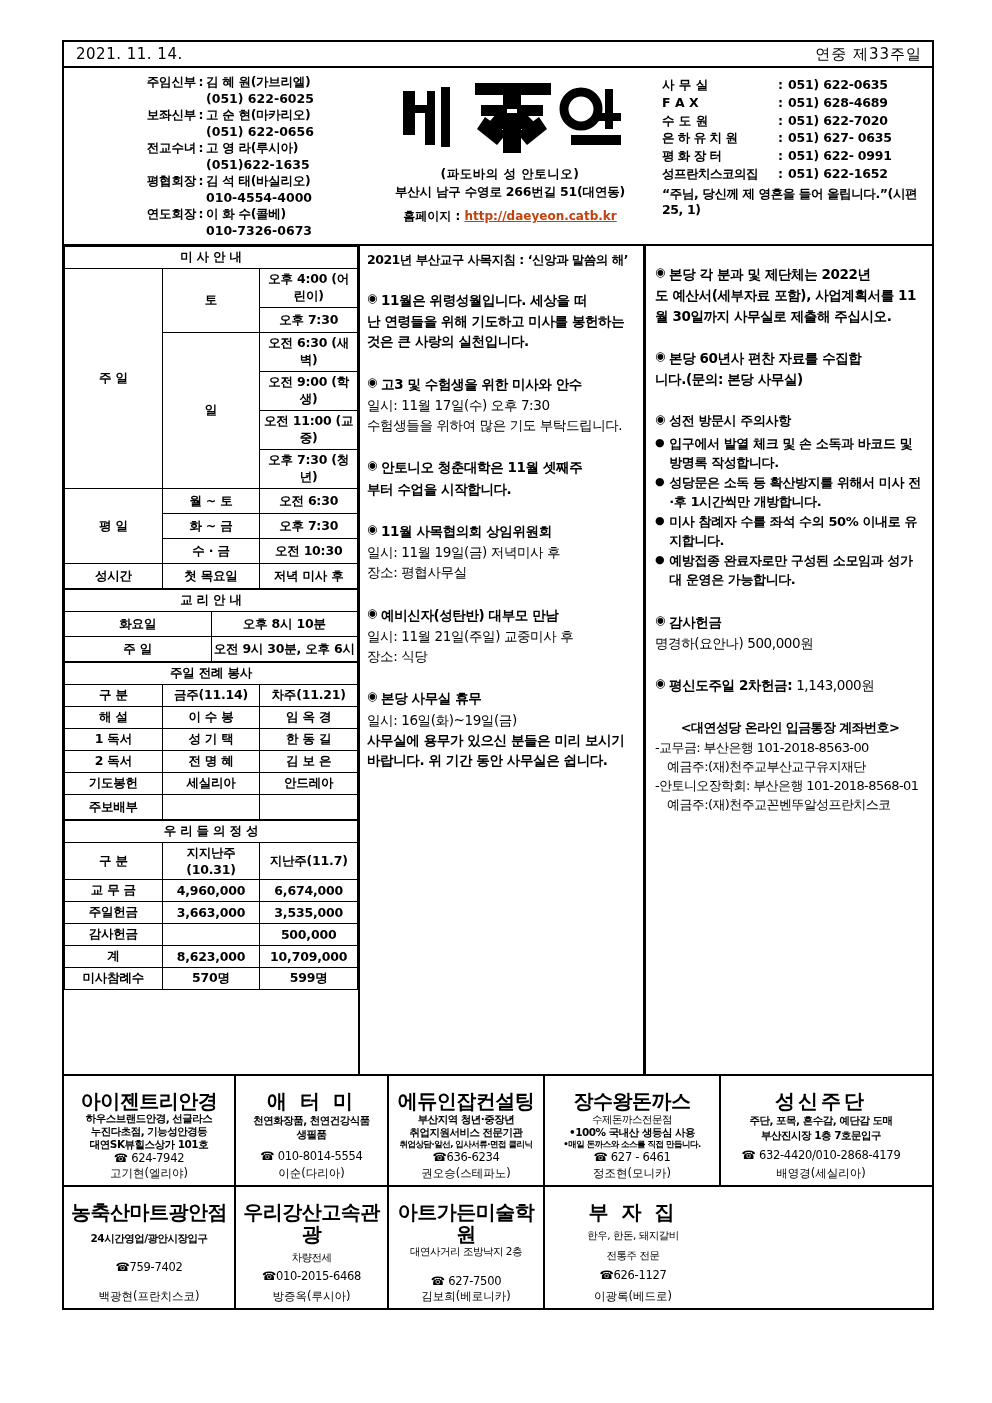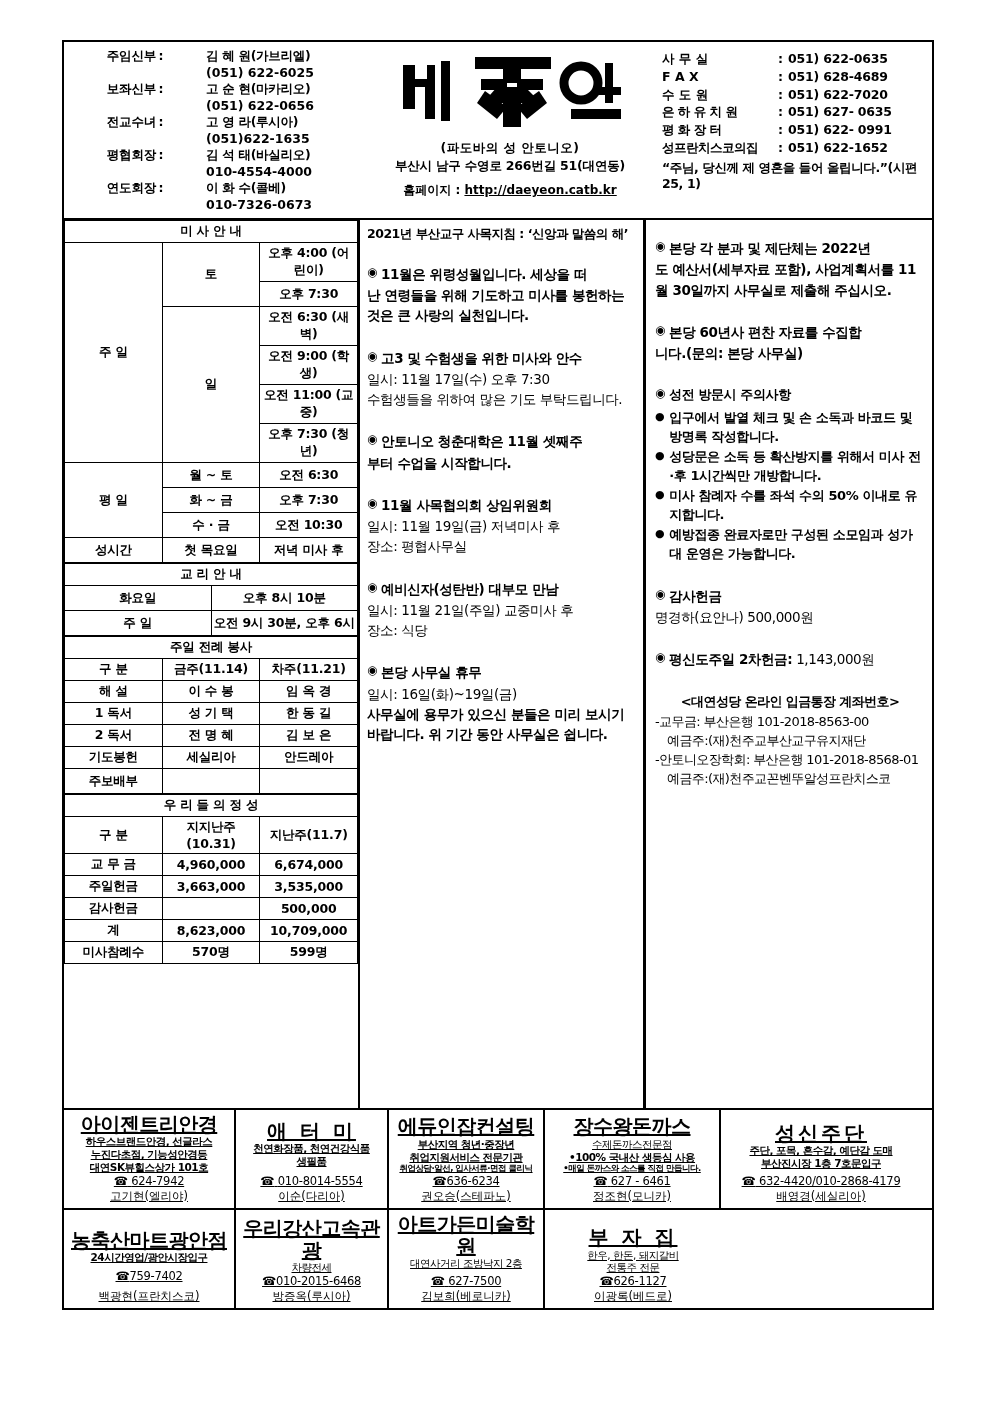--- a/index.html
+++ b/index.html
@@ -35,32 +35,32 @@
   .masthead {
     display: flex; height: 178px; border-bottom: 2px solid #000;
   }
   .mast-left {
     width: 296px; padding: 6px 4px 0 6px;
     font-size: 12.5px; line-height: 1.32;
   }
   .mast-left .row { display: flex; justify-content: flex-end; }
   .mast-left .lbl { width: 84px; text-align: right; font-weight: bold; letter-spacing: -0.2px;}
   .mast-left .colon { width: 10px; text-align: center; font-weight: bold;}
-  .mast-left .val { width: 150px; text-align: left; font-weight: bold; letter-spacing: -0.3px; margin-left: 40px;}
+  .mast-left .val { width: 150px; text-align: left; font-weight: bold; letter-spacing: -0.3px;}
   .mast-left .phone { text-align: left; width: 150px; margin-left: 94px; font-weight: bold;}
 
   .mast-center {
     width: 300px; text-align: center; padding-top: 4px;
     border-left: 0; border-right: 0;
   }
   .logo-wrap { height: 92px; display:flex; align-items:center; justify-content:center; }
   .mast-center .parish-alt { font-size: 12.5px; font-weight: bold; letter-spacing: .5px; margin-top: 2px;}
   .mast-center .addr { font-size: 12.5px; font-weight: bold; letter-spacing: -0.2px; margin-top: 1px;}
   .mast-center .home { font-size: 12px; margin-top: 7px; font-weight:bold; }
-  .mast-center .home a { color: #000000; text-decoration: underline; }
+  .mast-center .home a { color: #c2410c; text-decoration: underline; }
 
   .mast-right {
     width: 272px; padding: 8px 4px 0 2px;
     font-size: 12.5px; line-height: 1.42; font-weight: bold;
   }
   .mast-right .crow { display: flex; }
   .mast-right .ck { width: 116px; display:flex; justify-content: space-between; letter-spacing: 0; }
   .mast-right .ck.tight { letter-spacing: -0.5px; display:block; text-align:left;}
   .mast-right .cc { width: 10px; }
   .mast-right .cv { flex: 1; letter-spacing: -0.2px;}
@@ -103,40 +103,44 @@
   .bankbox { font-size: 13px; line-height: 1.48; letter-spacing: -0.6px; margin-top: 4px;}
   .bankbox .title { text-align: center; font-weight: bold; margin-bottom: 1px;}
   .bankbox .ind { padding-left: 12px; }
 
   
   .ads { border-top: 2px solid #000; }
   .adrow { display: flex; border-bottom: 0; }
   .adrow.first { border-bottom: 2px solid #000; }
   .adcell {
     border-right: 2px solid #000;
-    text-align: center; padding: 3px 2px 4px 2px;
-    display: flex; flex-direction: column; justify-content: flex-end; text-decoration: underline;
+    text-align: center; padding: 14px 2px 4px 2px;
+    display: flex; flex-direction: column; justify-content: space-between;
   }
   .adcell:last-child { border-right: 0; }
   .adname { font-size: 20px; font-weight: bold; letter-spacing: -0.5px; line-height: 1.12; }
   .adname.wide { letter-spacing: 3px; }
   .adline { font-size: 10.5px; line-height: 1.22; letter-spacing: -0.5px; }
   .adline.b { font-weight: bold; }
   .adline.tiny { font-size: 8.5px; }
   .adphone { font-size: 11.5px; letter-spacing: -0.3px; line-height: 1.3; }
   .adowner { font-size: 11.5px; line-height: 1.3; }
   .w1 { width: 172px; } .w2 { width: 153px; } .w3 { width: 156px; }
   .w4 { width: 176px; } .w5 { width: 200px; }
 </style>
 </head>
 <body>
 
 <div class="page">
   <div class="sheet">
 
+    <div class="datebar">
+      <span class="date">2021. 11. 14.</span>
+      <span class="sunday">연중 제33주일</span>
+    </div>
 
     <div class="masthead">
 
       <div class="mast-left">
         <div class="row">
             <span class="lbl">주임신부</span>
             <span class="colon">:</span>
             <span class="val">김 혜 원(가브리엘)</span>
           </div>
         <div class="row">
@@ -560,21 +564,21 @@
         </div>
         <div class="adcell w2">
           <div class="adname">우리강산고속관광</div>
           <div class="adline">차량전세</div>
           <div class="adphone"><span>☎</span><span>010-2015-6468</span></div>
           <div class="adowner">방증옥(루시아)</div>
         </div>
         <div class="adcell w3">
           <div class="adname">아트가든미술학원</div>
           <div class="adline">대연사거리 조방낙지 2층</div>
-          <div class="adphone" style="margin-top:4px;"><span>☎</span> <span>627-7500</span></div>
+          <div class="adphone" style="margin-top:16px;"><span>☎</span> <span>627-7500</span></div>
           <div class="adowner">김보희(베로니카)</div>
         </div>
         <div class="adcell w4">
           <div class="adname wide">부 자 집</div>
           <div class="adline">한우, 한돈, 돼지갈비</div>
           <div class="adline">전통주 전문</div>
           <div class="adphone"><span>☎</span><span>626-1127</span></div>
           <div class="adowner">이광록(베드로)</div>
         </div>
       </div>

